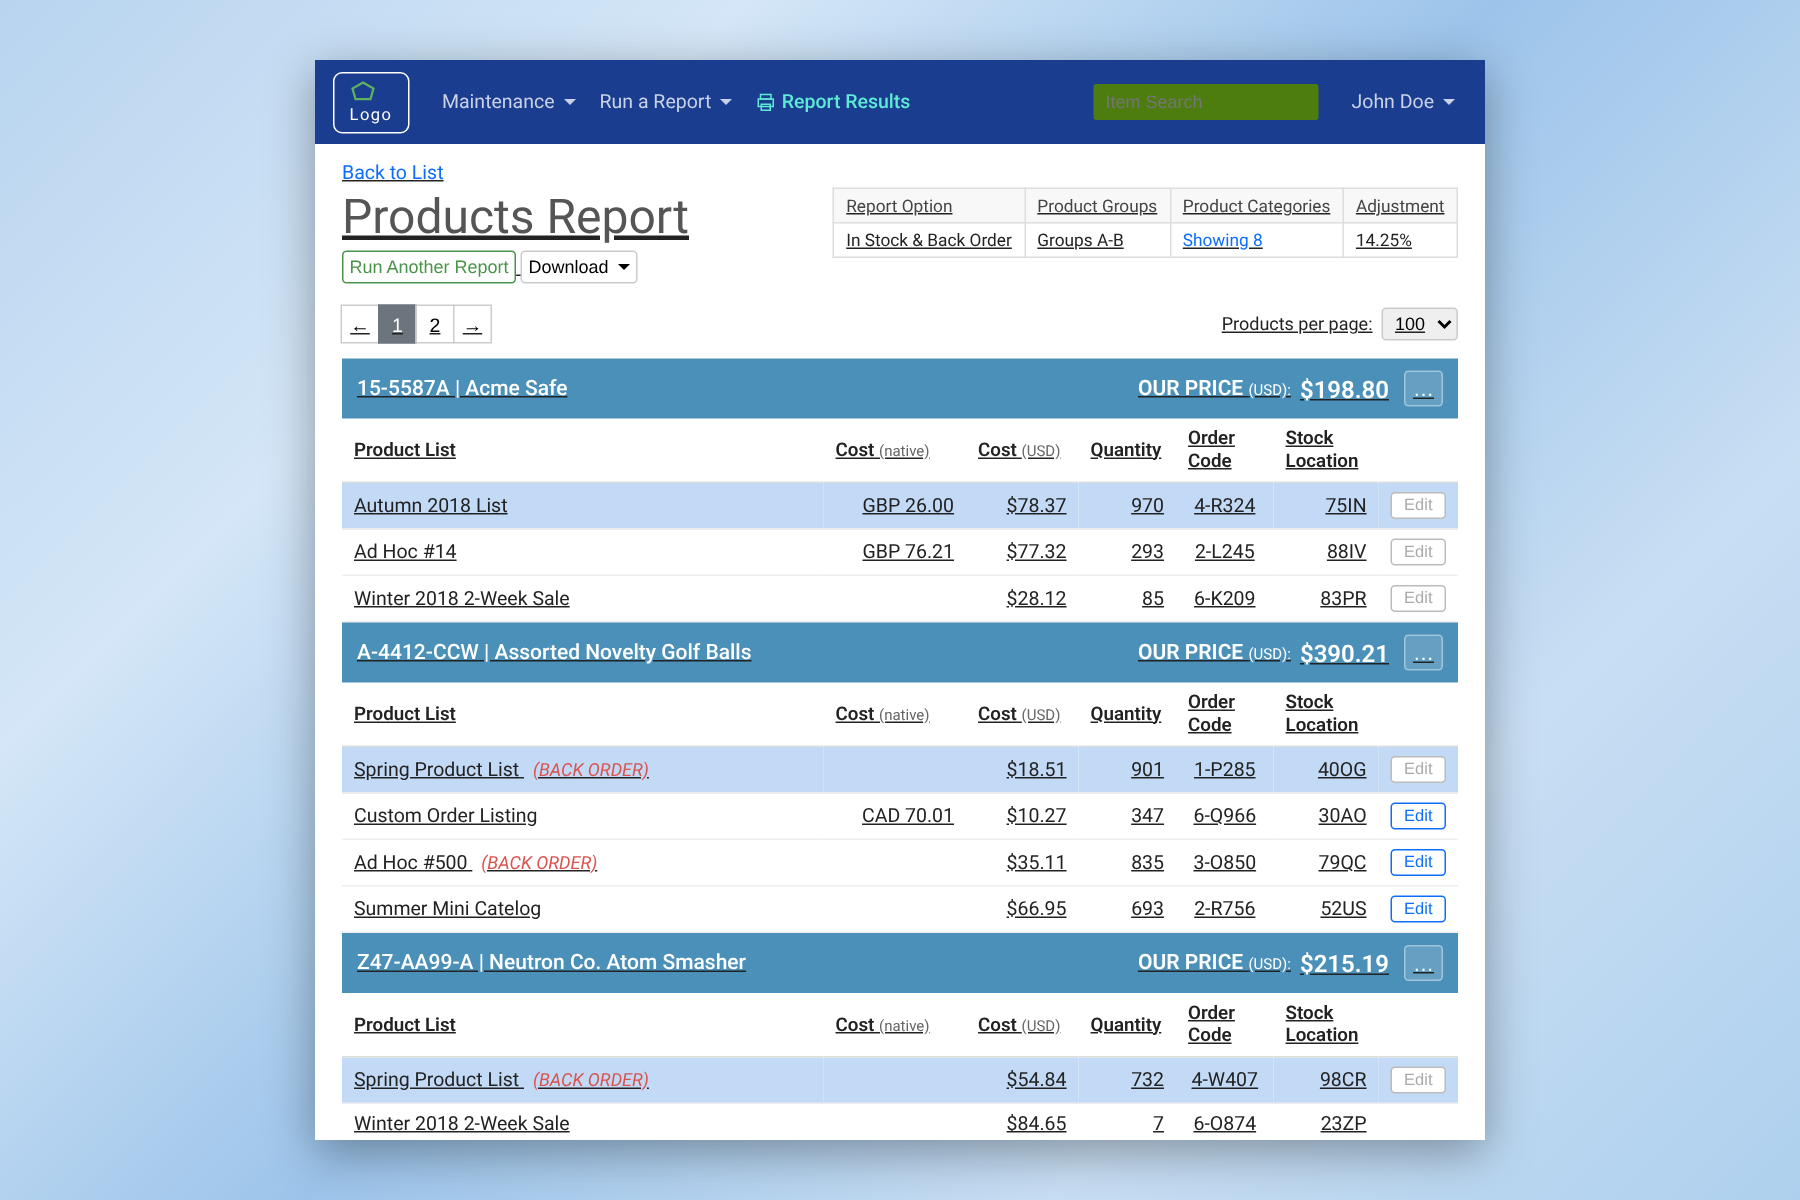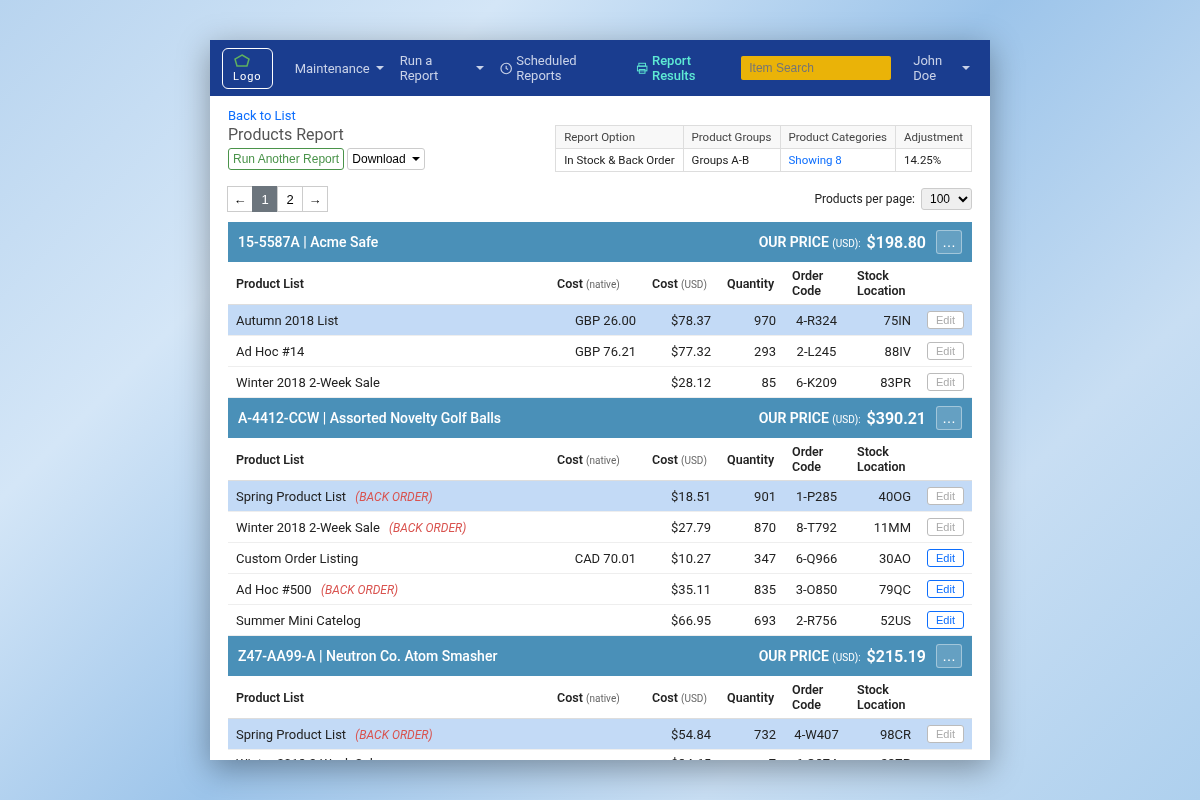--- a/index.html
+++ b/index.html
@@ -21,25 +21,25 @@
 .logo {
   border: 1.5px solid #fff; border-radius: 6px; padding: 5px 10px;
   display: flex; flex-direction: column; align-items: flex-start; gap: 2px; margin-right: 14px;
 }
 .logo svg { display: block; }
 .logo-text { color: #fff; font-size: 11px; letter-spacing: 1px; }
 .nav-item { padding: 6px 8px; cursor: pointer; display: flex; align-items: center; gap: 4px; color: #c9d2e8; }
 .nav-item.active { color: #5eead4; font-weight: 500; }
 .caret-down { width: 0; height: 0; border-left: 4px solid transparent; border-right: 4px solid transparent; border-top: 4px solid currentColor; margin-left: 2px; }
 .nav-right { margin-left: auto; display: flex; align-items: center; gap: 14px; }
-.search-box { background: #eab308; border: none; border-radius: 2px; padding: 5px 8px; font-size: 12px; width: 150px; }
-.content { padding: 12px 18px; overflow-y: auto; flex: 1; font-size: 13px; color: #222; }
+.search-box { background: #4d7c0f; border: none; border-radius: 2px; padding: 5px 8px; font-size: 12px; width: 150px; }
+.content { padding: 12px 18px; overflow-y: auto; flex: 1; font-size: 13px; color: #222; text-decoration: underline; }
 .back-link { color: #0d6efd; font-size: 13px; cursor: pointer; }
 .page-header { display: flex; justify-content: space-between; align-items: flex-start; margin-top: 2px; }
-.page-title { font-size: 16px; color: #555; font-weight: 400; margin-bottom: 4px; }
+.page-title { font-size: 32px; color: #555; font-weight: 400; margin-bottom: 4px; }
 .btn { border: 1px solid #ccc; background: #fff; border-radius: 3px; padding: 3px 4px; font-size: 12px; cursor: pointer; display: inline-flex; align-items: center; gap: 4px; }
 .btn-green { border-color: #4a934a; color: #4a934a; }
 .opts-table { border: 1px solid #ddd; border-collapse: collapse; font-size: 11.5px; }
 .opts-table th, .opts-table td { border: 1px solid #ddd; padding: 4px 8px; text-align: left; font-weight: 400; }
 .opts-table th { background: #f8f8f8; color: #444; }
 .link-blue { color: #0d6efd; }
 .pager-row { display: flex; justify-content: space-between; align-items: center; margin: 14px 0 10px; }
 .pager { display: flex; gap: 0; }
 .pager button { border: 1px solid #ccc; background: #fff; width: 26px; height: 26px; font-size: 13px; cursor: pointer; margin-left: -1px; }
 .pager button.active { background: #6c757d; color: #fff; border-color: #6c757d; }
@@ -83,27 +83,20 @@
       <span class="logo-text">Logo</span>
     </div>
     <div class="nav-item">
         <span>Maintenance</span>
         <span class="caret-down"></span>
       </div>
     <div class="nav-item">
         <span>Run a Report</span>
         <span class="caret-down"></span>
       </div>
-    <div class="nav-item">
-      <svg width="13" height="13" viewBox="0 0 13 13" class="icon-clock">
-          <circle cx="6.5" cy="6.5" r="5.5" fill="none" stroke="currentColor" stroke-width="1.2"></circle>
-          <path d="M6.5 3.5v3l2 1" stroke="currentColor" stroke-width="1.2" fill="none"></path>
-        </svg>
-      <span>Scheduled Reports</span>
-    </div>
     <div class="nav-item active">
       <svg width="13" height="13" viewBox="0 0 13 13" class="icon-print">
           <rect x="3" y="1" width="7" height="3" fill="none" stroke="currentColor"></rect>
           <rect x="1.5" y="4" width="10" height="5" fill="none" stroke="currentColor"></rect>
           <rect x="3.5" y="7.5" width="6" height="4" fill="none" stroke="currentColor"></rect>
         </svg>
       <span>Report Results</span>
     </div>
     <div class="nav-right">
       <input class="search-box" placeholder="Item Search" style="">
@@ -229,29 +222,20 @@
             <tr class="hl">
               <td>Spring Product List <span class="back-order">(BACK ORDER)</span></td>
               <td class="col-native"></td>
               <td class="col-usd">$18.51</td>
               <td class="col-qty">901</td>
               <td class="col-code">1-P285</td>
               <td class="col-loc">40OG</td>
               <td class="col-edit"><button class="edit-btn disabled">Edit</button></td>
             </tr>
             <tr class="">
-              <td>Winter 2018 2-Week Sale <span class="back-order">(BACK ORDER)</span></td>
-              <td class="col-native"></td>
-              <td class="col-usd">$27.79</td>
-              <td class="col-qty">870</td>
-              <td class="col-code">8-T792</td>
-              <td class="col-loc">11MM</td>
-              <td class="col-edit"><button class="edit-btn disabled">Edit</button></td>
-            </tr>
-            <tr class="">
               <td>Custom Order Listing</td>
               <td class="col-native">CAD 70.01</td>
               <td class="col-usd">$10.27</td>
               <td class="col-qty">347</td>
               <td class="col-code">6-Q966</td>
               <td class="col-loc">30AO</td>
               <td class="col-edit"><button class="edit-btn">Edit</button></td>
             </tr>
             <tr class="">
               <td>Ad Hoc #500 <span class="back-order">(BACK ORDER)</span></td>

